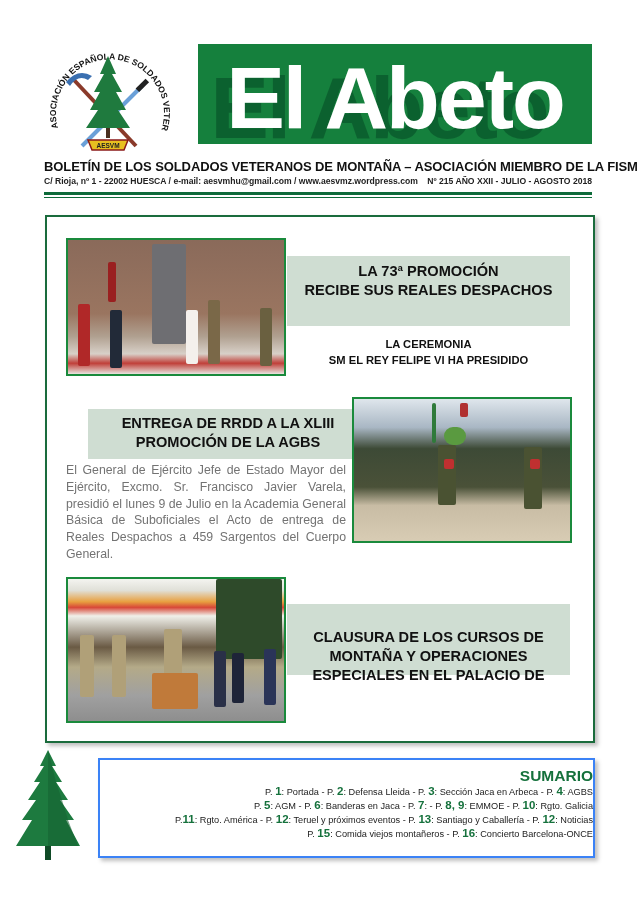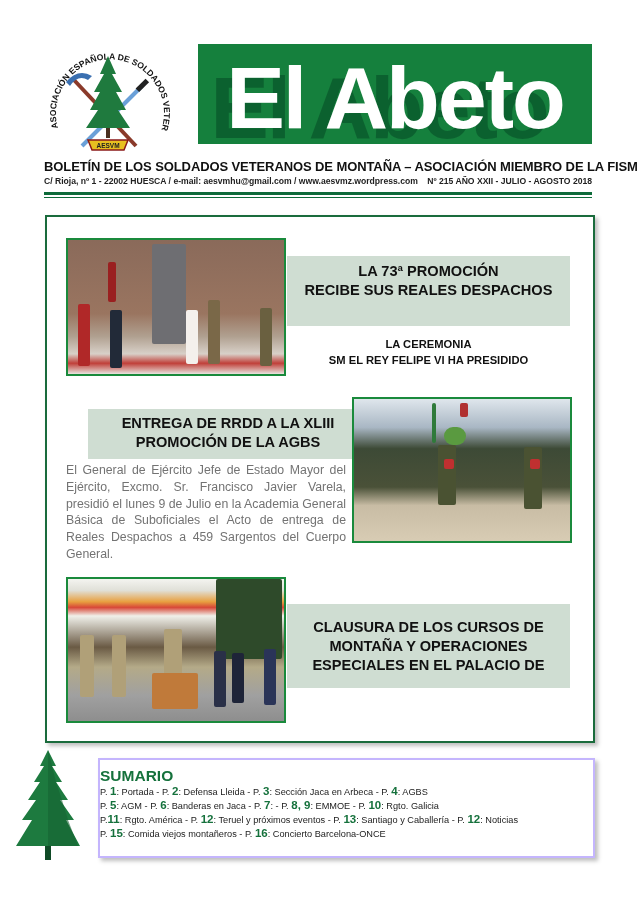--- a/index.html
+++ b/index.html
@@ -20,23 +20,23 @@
   .photo1 { left:66px; top:238px; width:216px; height:134px; background:linear-gradient(180deg,#8a6a5a 0%,#9a7560 55%,#b0a090 72%,#d8d0c8 85%,#c0403a 92%,#e8e4e0 100%); }
   .photo2 { left:352px; top:397px; width:216px; height:142px; background:linear-gradient(180deg,#dfe6ec 0%,#a9b7c4 20%,#3d4a36 35%,#4a5138 62%,#c8bca4 75%,#d8ccb4 100%); }
   .photo3 { left:66px; top:577px; width:216px; height:142px; background:linear-gradient(180deg,#f4f4f0 0%,#e0e0d8 8%,#e8a040 16%,#d84838 20%,#f0f0ea 26%,#6a5a44 48%,#b4aa88 62%,#a0a0a0 82%,#8e8e8e 100%); }
   .photo-fig { position:absolute; border-radius:2px; }
 
   .headbox { position:absolute; background:#cfddd2; text-align:center; font-weight:bold; color:#111; }
   .hb1 { left:287px; top:256px; width:283px; height:70px; font-size:14.6px; line-height:19px; padding-top:6px; box-sizing:border-box; }
   .sub1 { position:absolute; left:287px; top:336px; width:283px; text-align:center; font-weight:bold; font-size:11.2px; line-height:16px; color:#111; }
   .hb2 { left:66px; top:409px; width:280px; height:50px; font-size:14.6px; line-height:19px; padding-top:5px; box-sizing:border-box;margin-left:22px; }
   .body2 { position:absolute; left:66px; top:462px; width:280px; font-size:12.3px; line-height:16.8px; text-align:justify; color:#737373; }
-  .hb3 { left:287px; top:604px; width:283px; height:84px; font-size:14.6px; line-height:19px; padding-top:14px; box-sizing:border-box; }
+  .hb3 { left:287px; top:604px; width:283px; height:71px; font-size:14.6px; line-height:19px; padding-top:24px; box-sizing:border-box; }
 
-  .sum-frame { position:absolute; left:98px; top:758px; width:493px; height:96px; border:2px solid #c4b5fd; box-shadow:3px 3px 4px rgba(0,0,0,0.25); background:#fff; text-align:left; }
+  .sum-frame { position:absolute; left:98px; top:758px; width:493px; height:96px; border:2px solid #3b82f6; box-shadow:3px 3px 4px rgba(0,0,0,0.25); background:#fff; text-align:right; }
   .sum-title { color:#15713c; font-weight:bold; font-size:15.5px; margin-top:7px; line-height:18px; }
   .sum-line { font-size:9.2px; line-height:13px; color:#222; white-space:nowrap; }
   .pg { color:#15713c; font-weight:bold; font-size:11.5px; }
 
   .tree-bottom { position:absolute; left:12px; top:748px; width:72px; height:120px; }
 </style>
 </head>
 <body>
 
 <div class="logo">

